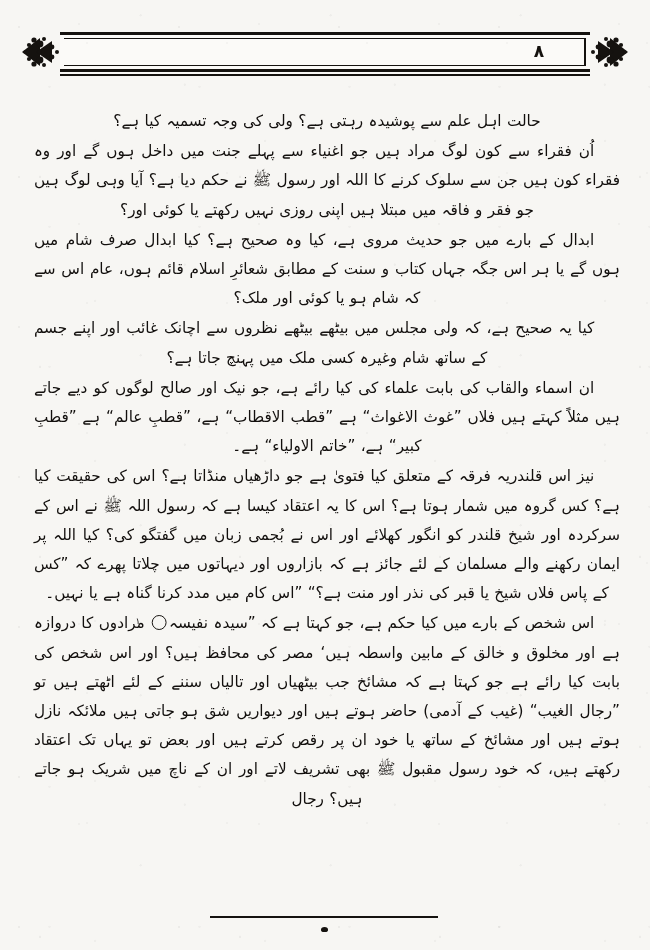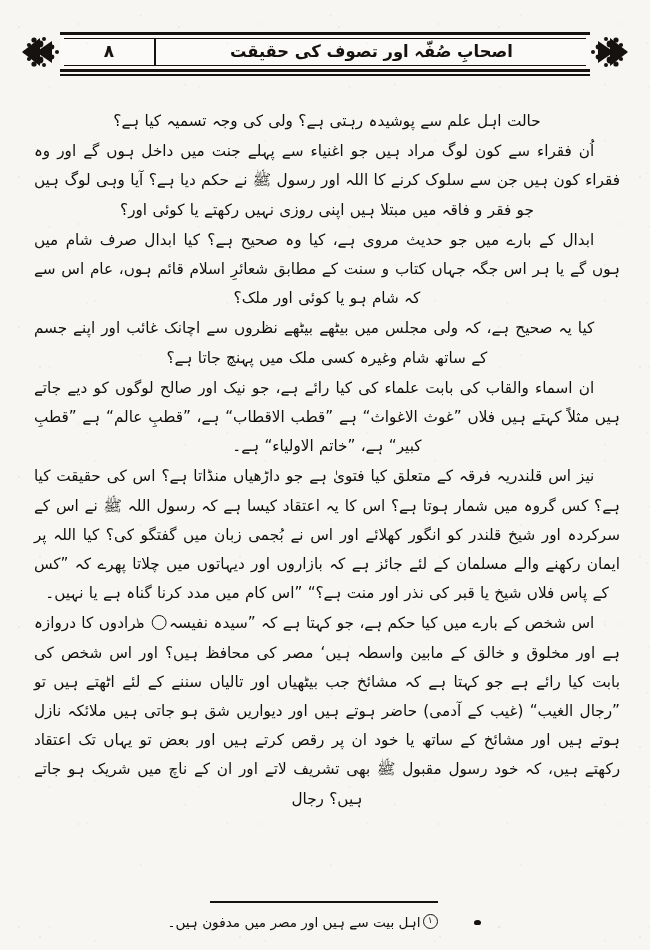--- a/index.html
+++ b/index.html
@@ -250,23 +250,20 @@
           <circle cx="9" cy="24" r="2.0"></circle>
           <circle cx="41" cy="24" r="1.8"></circle>
           <circle cx="22" cy="11" r="2.0"></circle>
           <circle cx="22" cy="37" r="2.0"></circle>
         </g>
       </svg>
     </span>
 
     <div class="band">
       <div class="band-inner">
-        <div class="header-title-cell">
-          <span class="header-title">اصحابِ صُفّہ اور تصوف کی حقیقت</span>
-        </div>
         <div class="page-num-cell">
           <span class="page-num">٨</span>
         </div>
       </div>
     </div>
   </div>
 
   <div id="body-text">
 
     <p class="para no-indent">
@@ -295,17 +292,16 @@
 
     <p class="para">
       <span>اس شخص کے بارے میں کیا حکم ہے، جو کہتا ہے کہ ”سیدہ نفیسہ</span><span class="fn-ref">١</span><span> مرادوں کا دروازہ ہے اور مخلوق و خالق کے مابین واسطہ ہیں‘ مصر کی محافظ ہیں؟ اور اس شخص کی بابت کیا رائے ہے جو کہتا ہے کہ مشائخ جب بیٹھیاں اور تالیاں سننے کے لئے اٹھتے ہیں تو ”رجال الغیب“ (غیب کے آدمی) حاضر ہوتے ہیں اور دیواریں شق ہو جاتی ہیں ملائکہ نازل ہوتے ہیں اور مشائخ کے ساتھ یا خود ان پر رقص کرتے ہیں اور بعض تو یہاں تک اعتقاد رکھتے ہیں، کہ خود رسول مقبول ﷺ بھی تشریف لاتے اور ان کے ناچ میں شریک ہو جاتے ہیں؟ رجال</span>
     </p>
   </div>
 
   <div id="footnote">
     <div class="fn-rule"></div>
     <div class="fn-row">
       <span class="fn-dot"></span>
-      <span class="fn-text"><span class="fn-ref">١</span><span>اہل بیت سے ہیں اور مصر میں مدفون ہیں۔</span></span>
     </div>
   </div>
 
 </div>
 
 </body></html>

